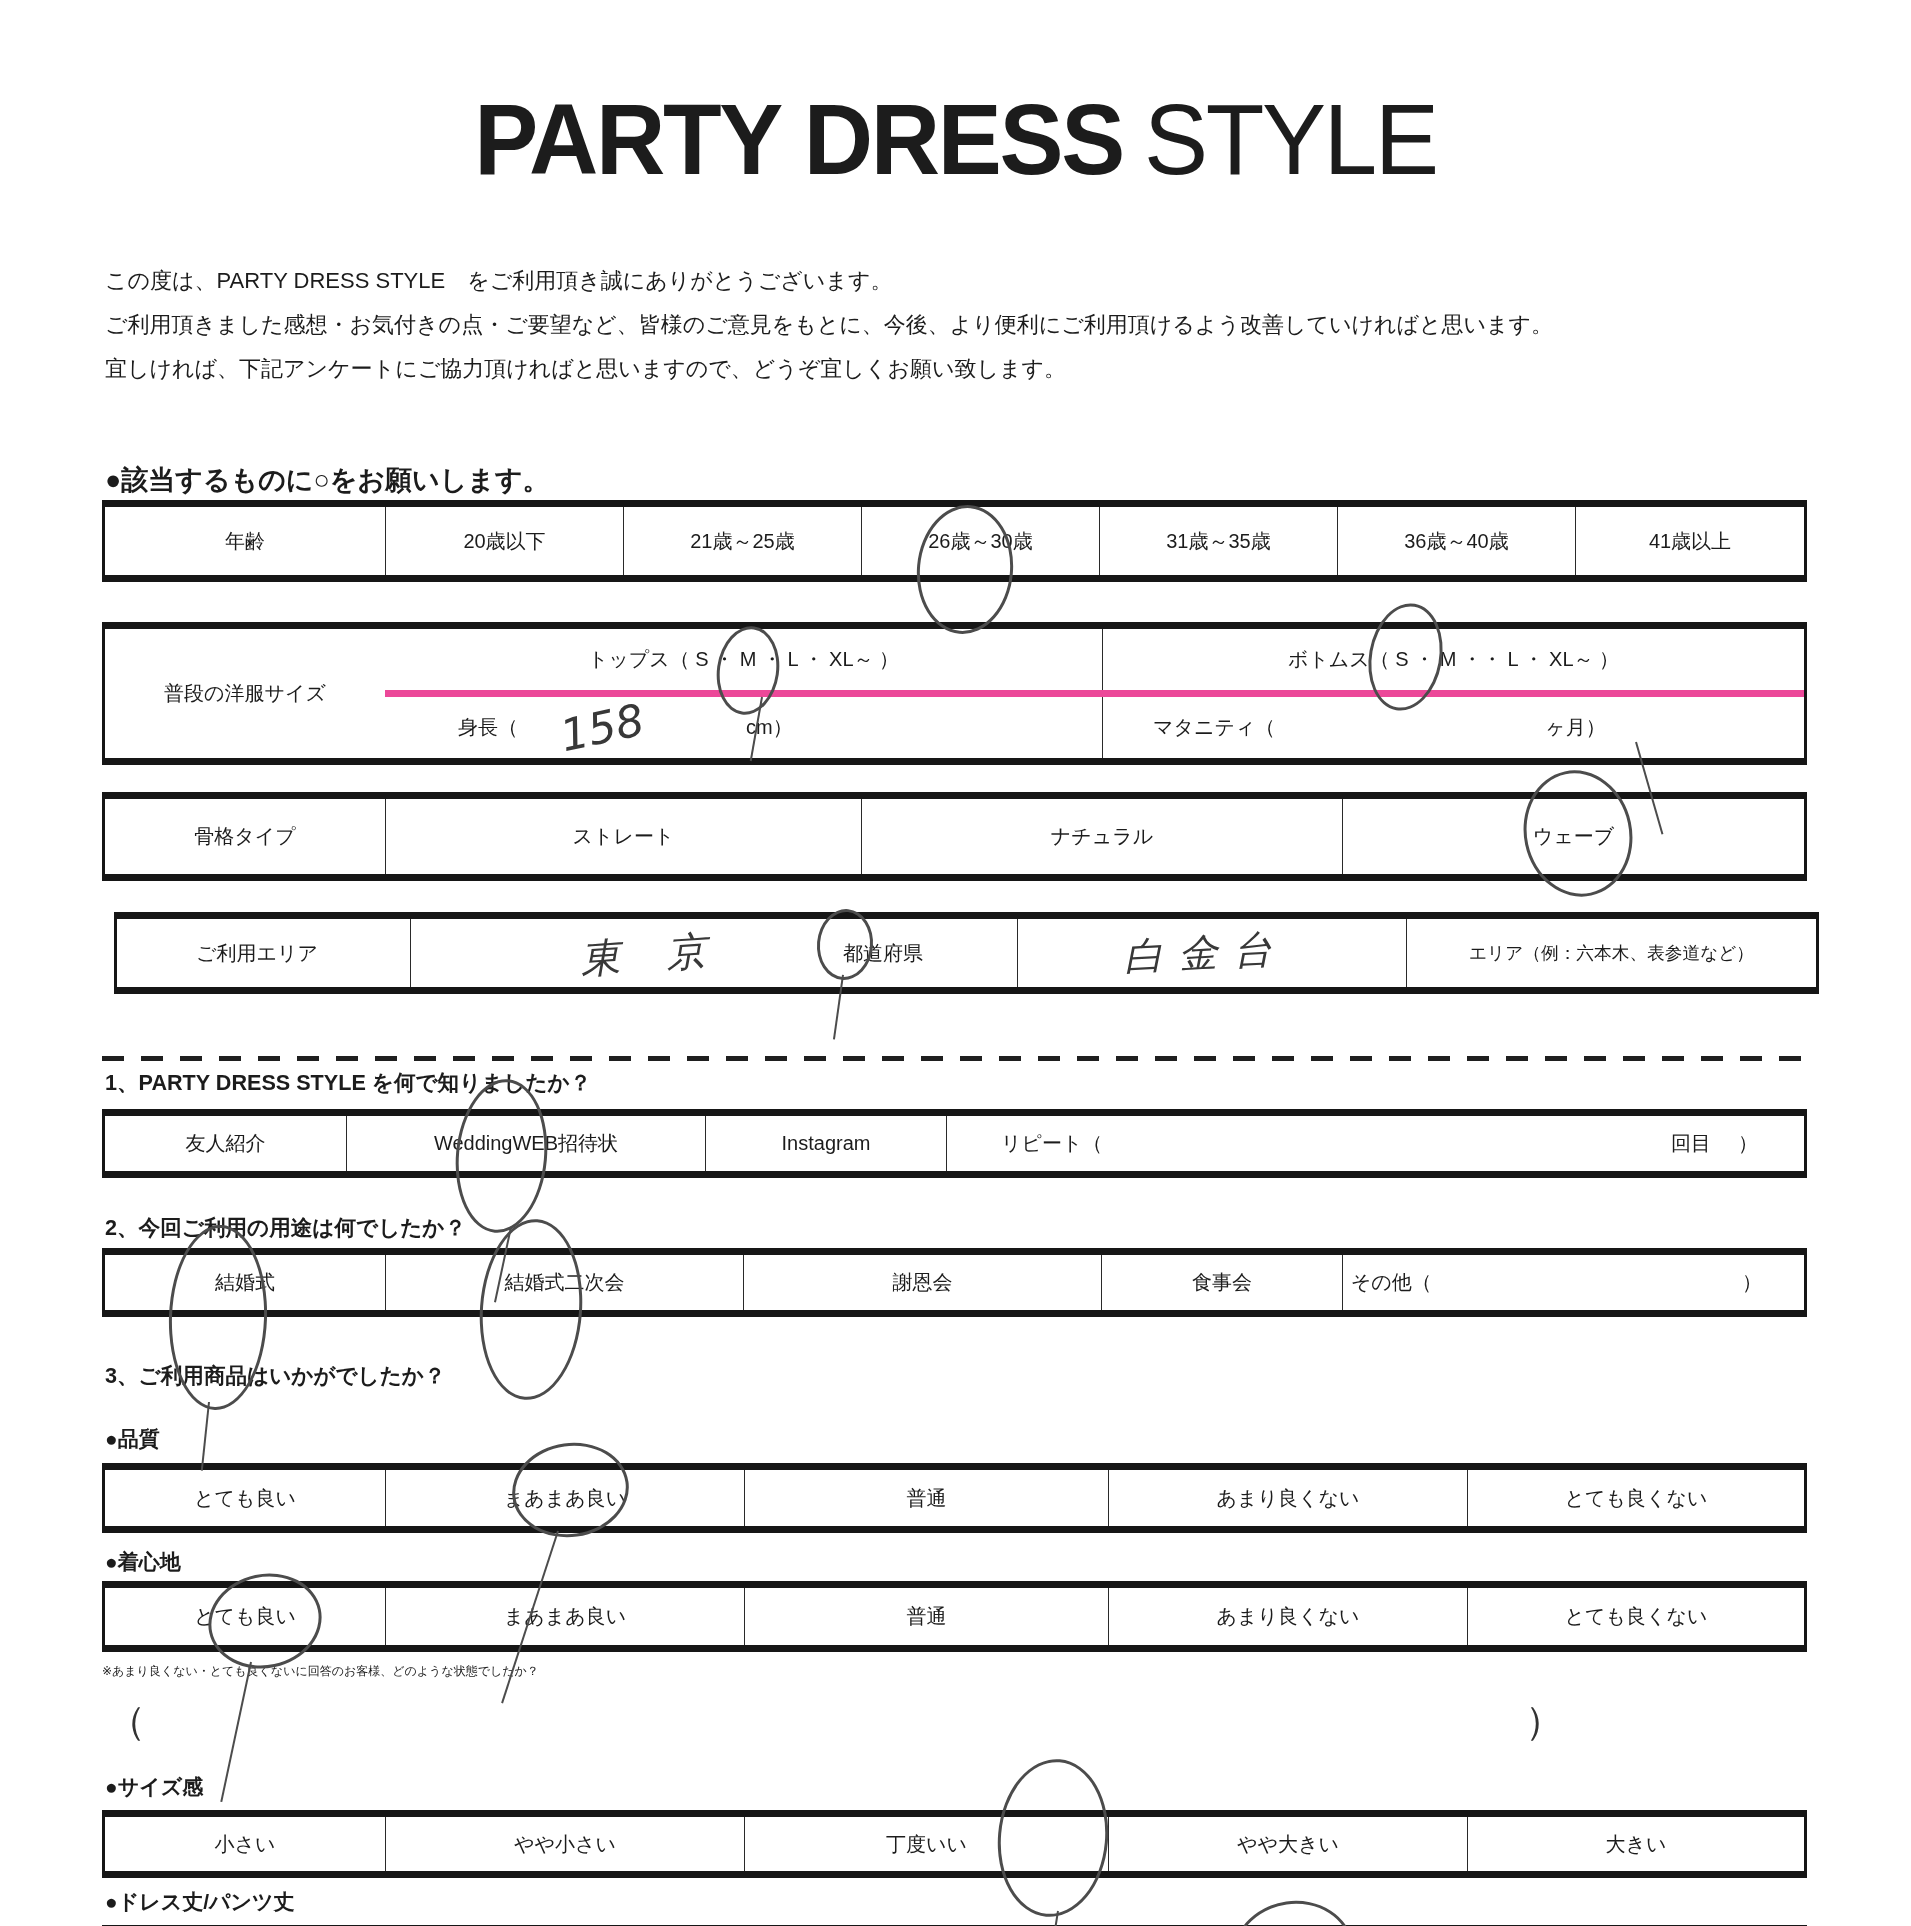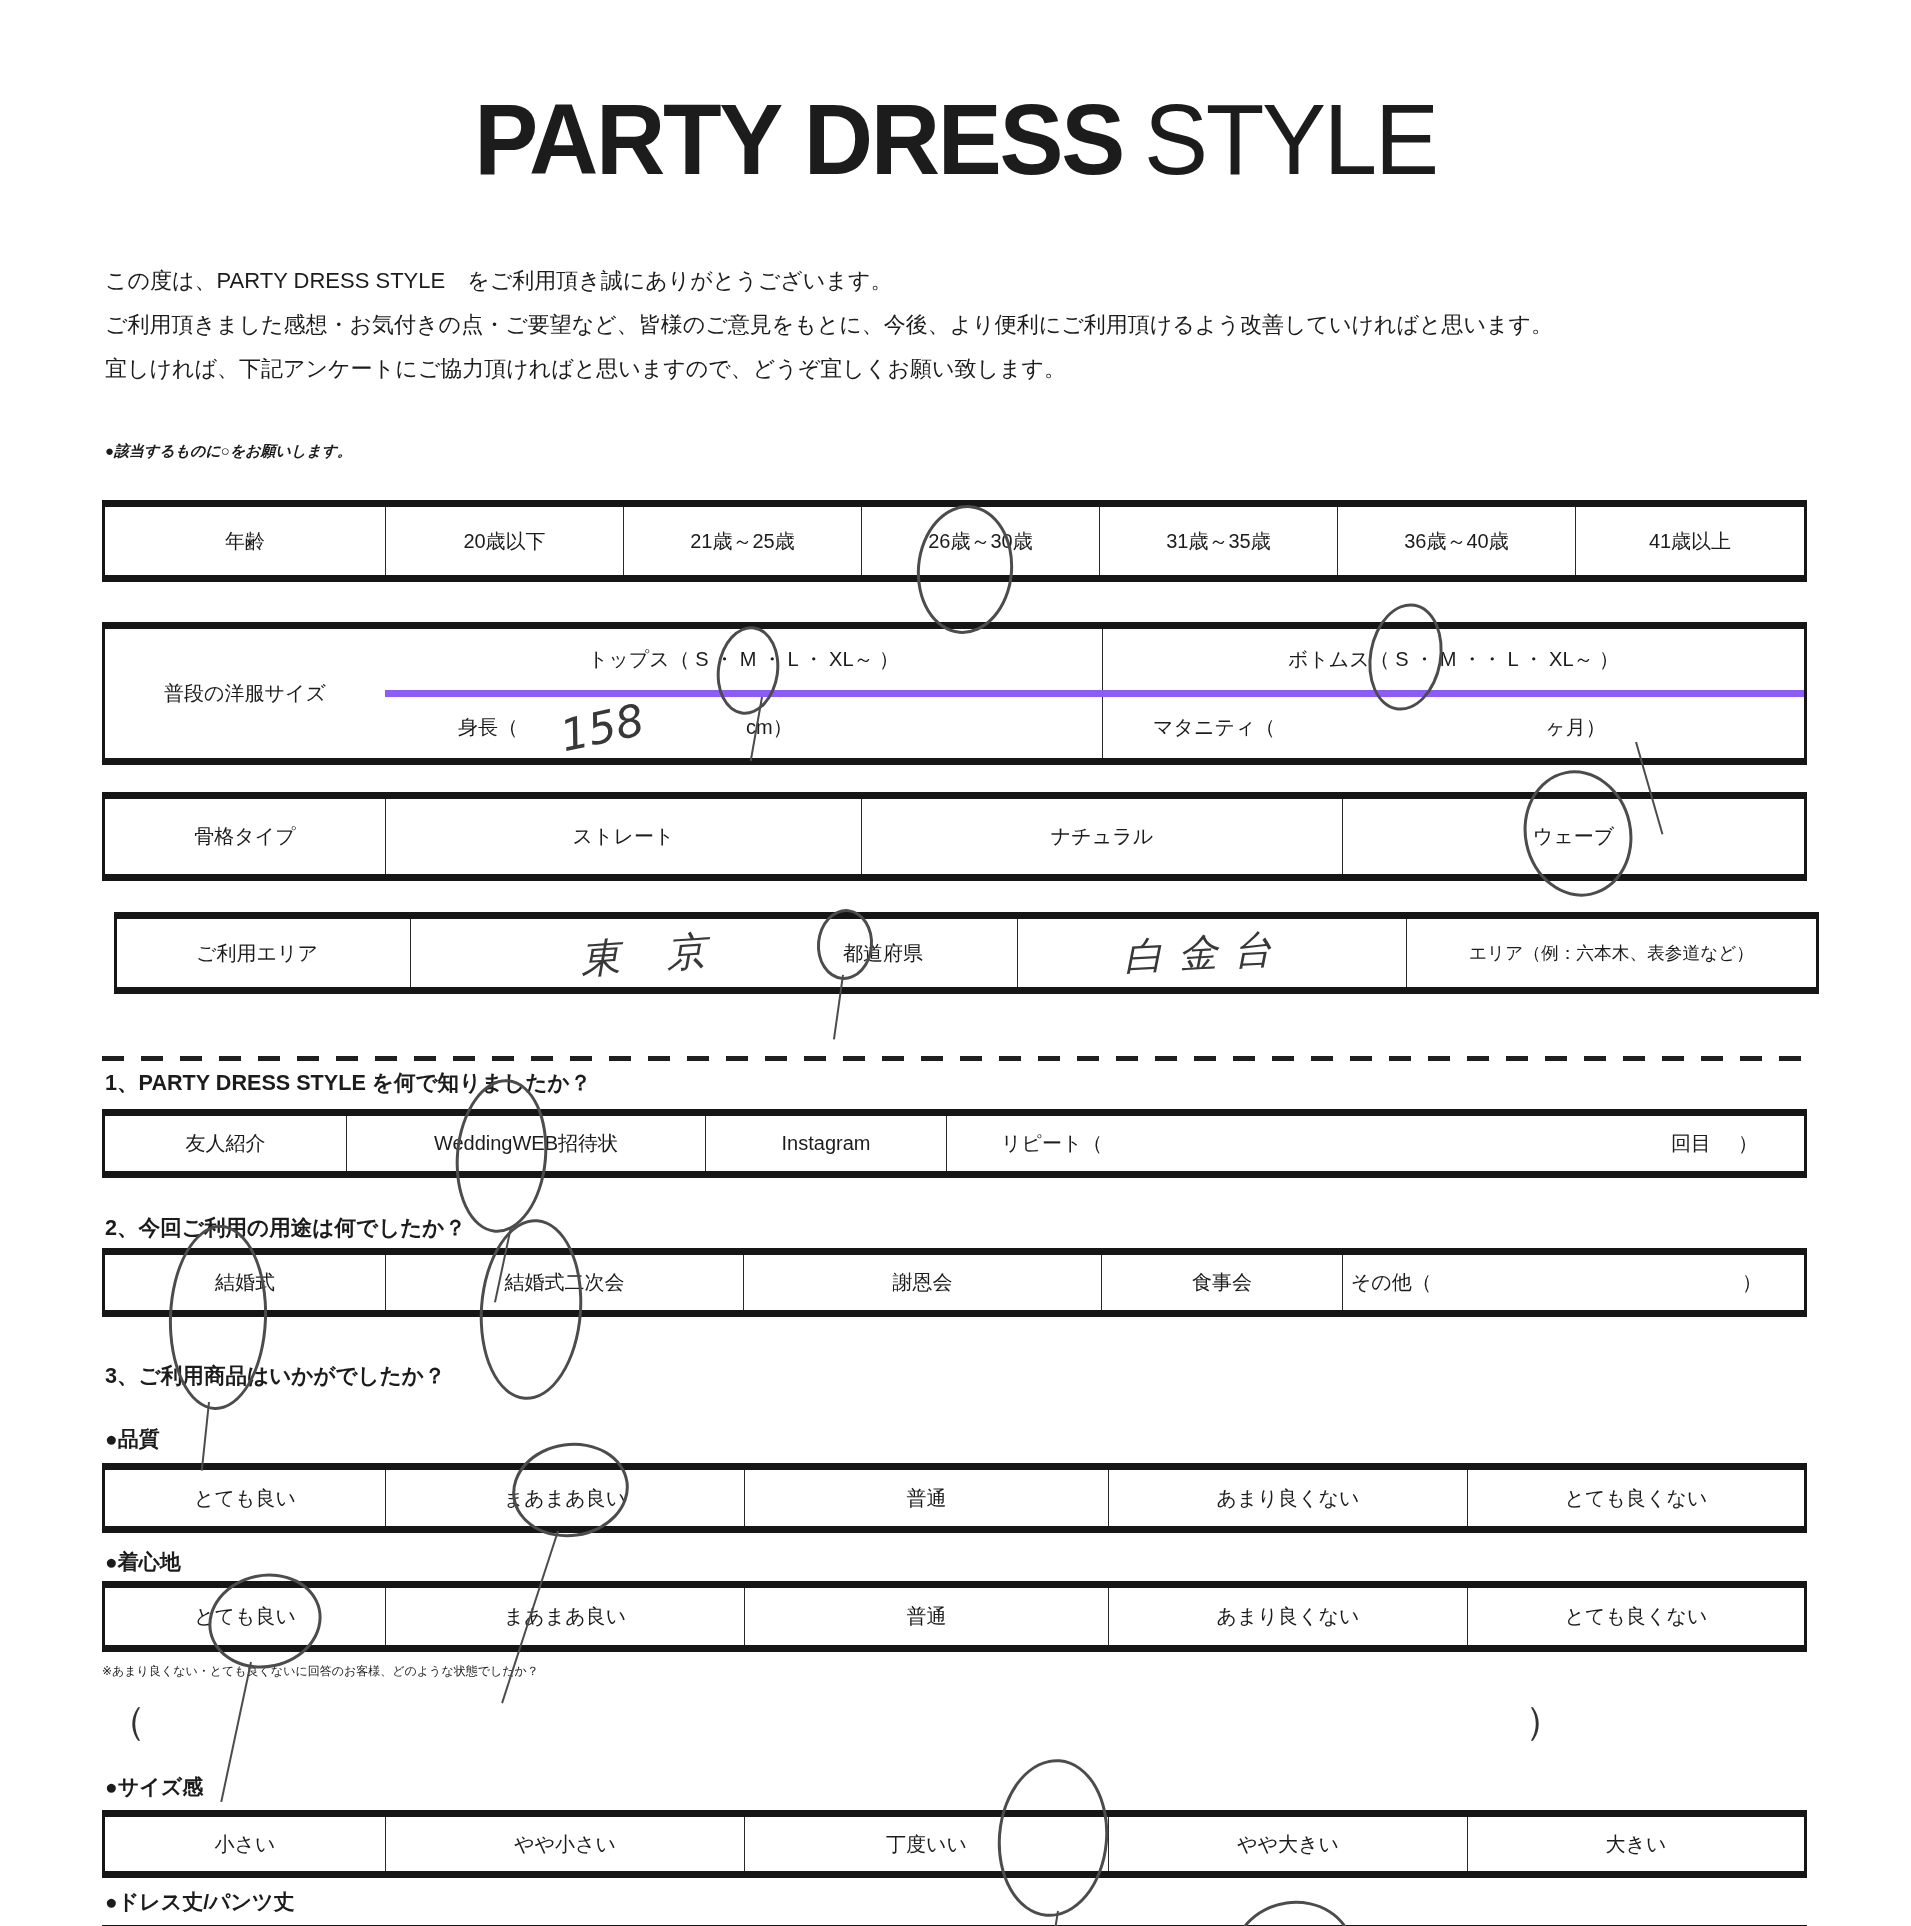--- a/index.html
+++ b/index.html
@@ -7,35 +7,35 @@
     position:relative;width:1911px;height:2703px;background:#ffffff;overflow:hidden;
     font-family:"Liberation Sans","DejaVu Sans",sans-serif;color:#1c1c1c;
   }
   
   .logo{position:absolute;left:0;top:92px;width:100%;text-align:center;
         font-size:96px;letter-spacing:-2.3px;line-height:1;transform:scaleY(1.04);white-space:nowrap;}
   .logo .b{font-weight:700;}
   .logo .l{font-weight:400;margin-left:21px;}
   
   .intro{position:absolute;left:105px;top:259px;width:1710px;font-size:22px;line-height:44px;white-space:nowrap;}
-  .instr{position:absolute;left:105px;top:442px;font-size:15px;font-weight:700;font-style:italic;}
+  .instr{position:absolute;left:105px;top:462px;font-size:27px;font-weight:700;}
   .qtitle{position:absolute;font-size:21.6px;font-weight:700;white-space:nowrap;}
   .slabel{position:absolute;font-size:21px;font-weight:700;white-space:nowrap;}
   .note{position:absolute;font-size:12px;white-space:nowrap;}
   .paren{position:absolute;font-size:39px;font-weight:300;color:#333;}
   
   .tbl{position:absolute;display:flex;box-sizing:border-box;background:#fff;
        border-top:7.7px solid #161616;border-bottom:7.7px solid #161616;
        border-left:3.1px solid #161616;border-right:3.1px solid #161616;}
   .cell{box-sizing:border-box;border-left:1.9px solid #2a2a2a;display:flex;align-items:center;
         justify-content:center;font-size:20px;text-align:center;white-space:nowrap;}
   .cell:first-child{border-left:none;}
   .vstack{display:flex;flex-direction:column;box-sizing:border-box;}
   .row{display:flex;flex:1;box-sizing:border-box;}
-  .rowline{border-bottom:7px solid #8b5cf6;}
+  .rowline{border-bottom:7px solid #ec4899;}
   .fill{flex:1;}
   
   .dashes{position:absolute;height:5.4px;
           background:repeating-linear-gradient(90deg,#1f1f1f 0 22.3px,transparent 22.3px 39px);}
   
   .hand{font-style:italic;color:#383838;font-family:"DejaVu Sans",sans-serif;white-space:nowrap;}
   
   .mark{position:absolute;border:3.5px solid #4c4c4c;border-radius:50%;box-sizing:border-box;}
   .stroke{position:absolute;width:2.3px;background:#4c4c4c;transform-origin:top center;}
 </style>

